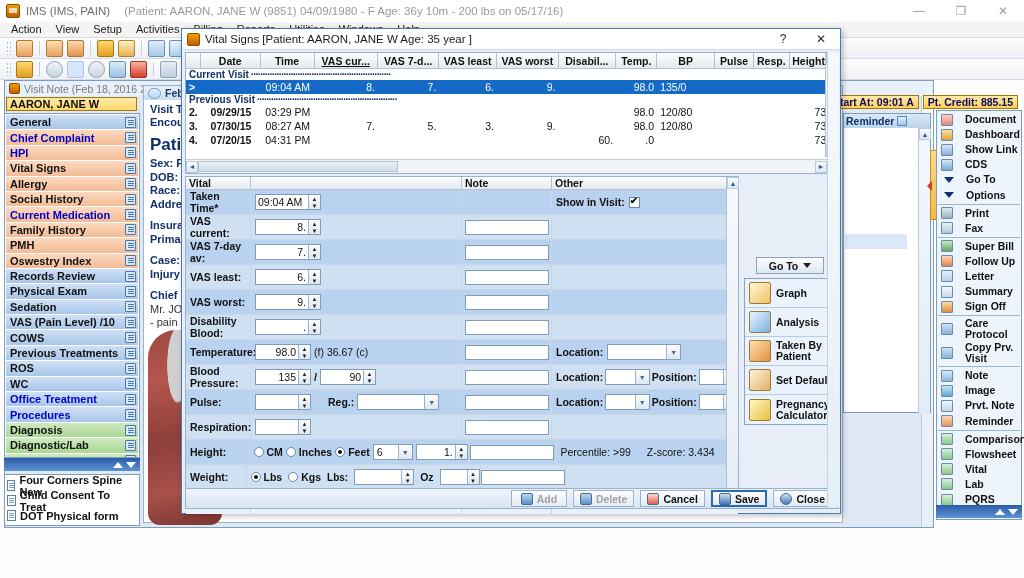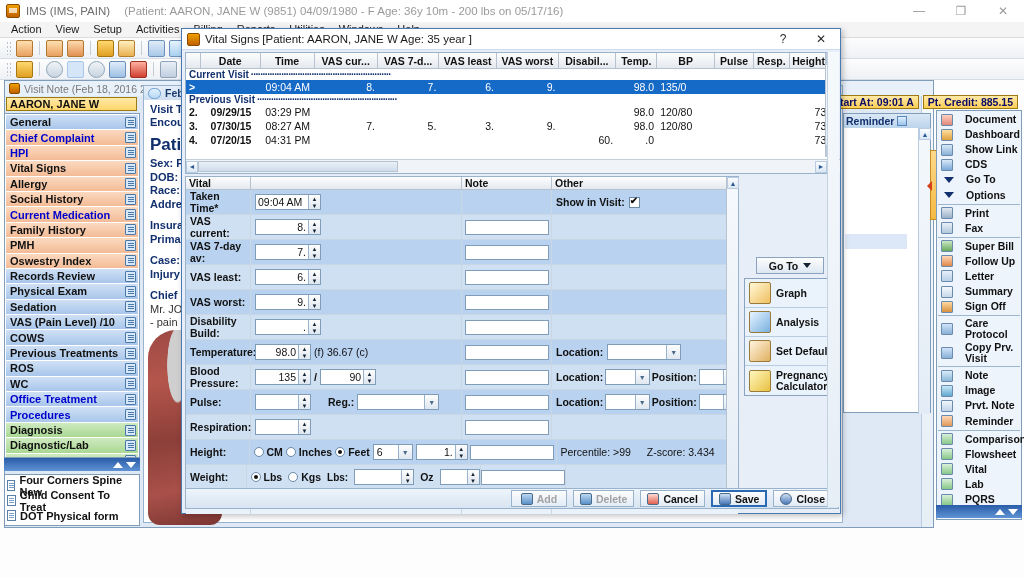--- a/index.html
+++ b/index.html
@@ -651,21 +651,21 @@
         <div class="dtb">?</div>
         <div class="dtb">✕</div>
       </div>
     </div>
 
     <div class="grid-wrap">
       <div class="grid-head" id="gridhead">
           <div class="gh" style="width: 16px;"></div>
           <div class="gh" style="width: 64px;">Date</div>
           <div class="gh" style="width: 58px;">Time</div>
-          <div class="gh" style="width: 68px;">VAS cur...</div>
+          <div class="gh" style="width: 68px; text-decoration: underline;">VAS cur...</div>
           <div class="gh" style="width: 66px;">VAS 7-d...</div>
           <div class="gh" style="width: 62px;">VAS least</div>
           <div class="gh" style="width: 66px;">VAS worst</div>
           <div class="gh" style="width: 62px;">Disabil...</div>
           <div class="gh" style="width: 44px;">Temp.</div>
           <div class="gh" style="width: 62px;">BP</div>
           <div class="gh" style="width: 42px;">Pulse</div>
           <div class="gh" style="width: 38px;">Resp.</div>
           <div class="gh" style="width: 52px;">Height (I</div>
         </div>
@@ -838,21 +838,21 @@
               </span>
           </span>
         </div>
         <div class="note">
             <input class="noteinput" style="">
           </div>
         <div class="other"></div>
       </div>
 
       <div class="frow alt">
-        <div class="lbl">Disability Build:</div>
+        <div class="lbl">Disability Blood:</div>
         <div class="ctl">
           <span class="spin">
             <input style="width: 52px;" value=".">
             <span class="sbtns">
                 <span>▲</span>
                 <span>▼</span>
               </span>
           </span>
         </div>
         <div class="note">
@@ -1063,20 +1063,24 @@
       <div class="act-box" id="actlist">
           <div class="act-item">
             <span class="act-ico" style="background: linear-gradient(135deg, rgb(255, 248, 216), rgb(240, 192, 96)); border: 1px solid rgb(154, 122, 58);"></span>
             <span class="act-lbl">Graph</span>
           </div>
           <div class="act-item">
             <span class="act-ico" style="background: linear-gradient(135deg, rgb(232, 244, 255), rgb(120, 176, 224)); border: 1px solid rgb(154, 122, 58);"></span>
             <span class="act-lbl">Analysis</span>
           </div>
           <div class="act-item">
+            <span class="act-ico" style="background: linear-gradient(135deg, rgb(255, 224, 176), rgb(224, 144, 64)); border: 1px solid rgb(154, 122, 58);"></span>
+            <span class="act-lbl">Taken By Patient</span>
+          </div>
+          <div class="act-item">
             <span class="act-ico" style="background: linear-gradient(135deg, rgb(255, 244, 224), rgb(224, 176, 96)); border: 1px solid rgb(154, 122, 58);"></span>
             <span class="act-lbl">Set Default</span>
           </div>
           <div class="act-item">
             <span class="act-ico" style="background: linear-gradient(135deg, rgb(255, 248, 192), rgb(232, 192, 64)); border: 1px solid rgb(154, 122, 58);"></span>
             <span class="act-lbl">Pregnancy Calculator</span>
           </div>
         </div>
     </div>
 

